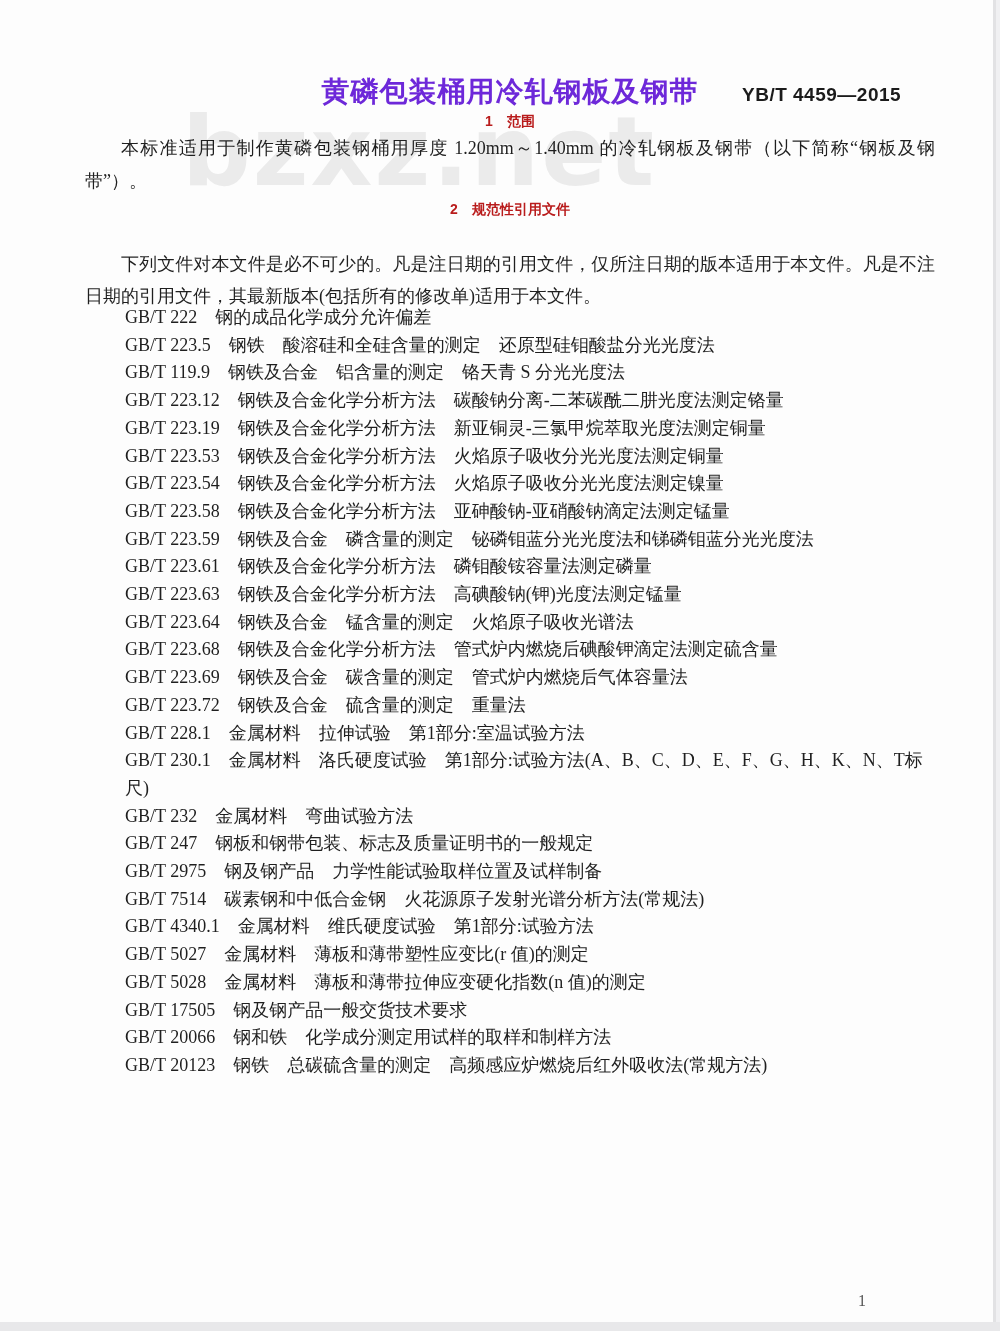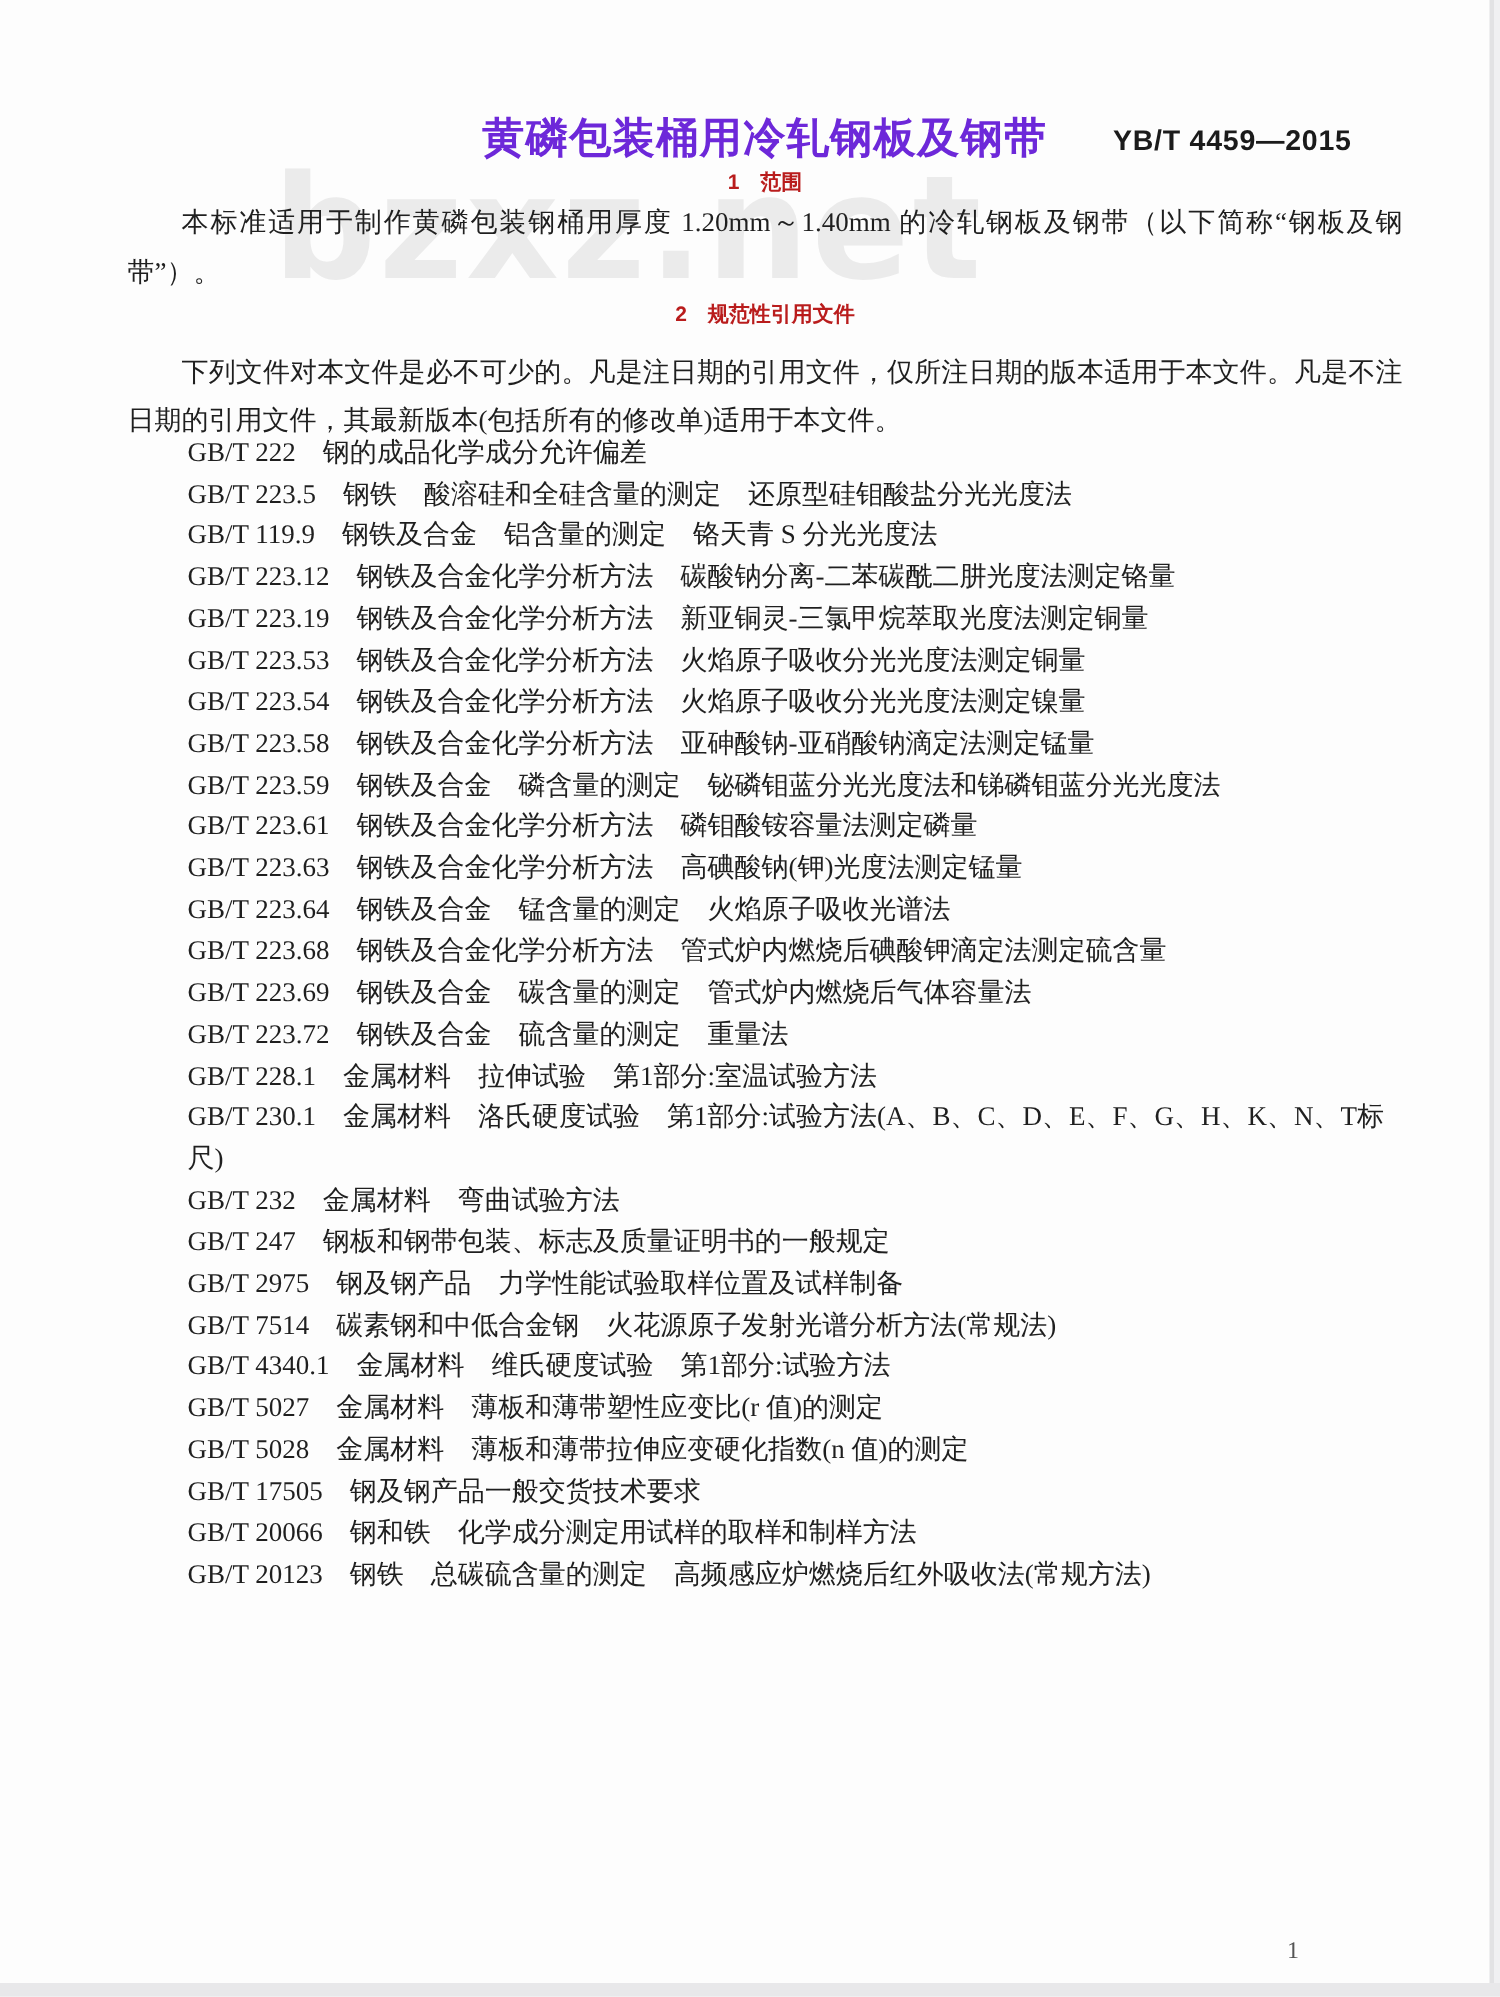--- a/index.html
+++ b/index.html
@@ -67,21 +67,21 @@
   }
   .h-scope { margin-top: 56px; }
   .h-refs  { margin-top: 3px; }
   .body-p {
     margin: 0;
     font-size: 18px; line-height: 33px;
     text-align: justify;
     text-indent: 2em;
   }
   .first { margin-top: 16px; }
-  .intro { margin-top: 12px; line-height: 32px; }
+  .intro { margin-top: 28px; line-height: 32px; }
   .refs {
     margin: -8px 0 0 0;
     padding: 0 0 0 40px;
     list-style: none;
     font-size: 18px;
     line-height: 27.7px;
   }
   .refs li { margin: 0; }
   .page-number {
     position: absolute; left: 858px; top: 1292px;

